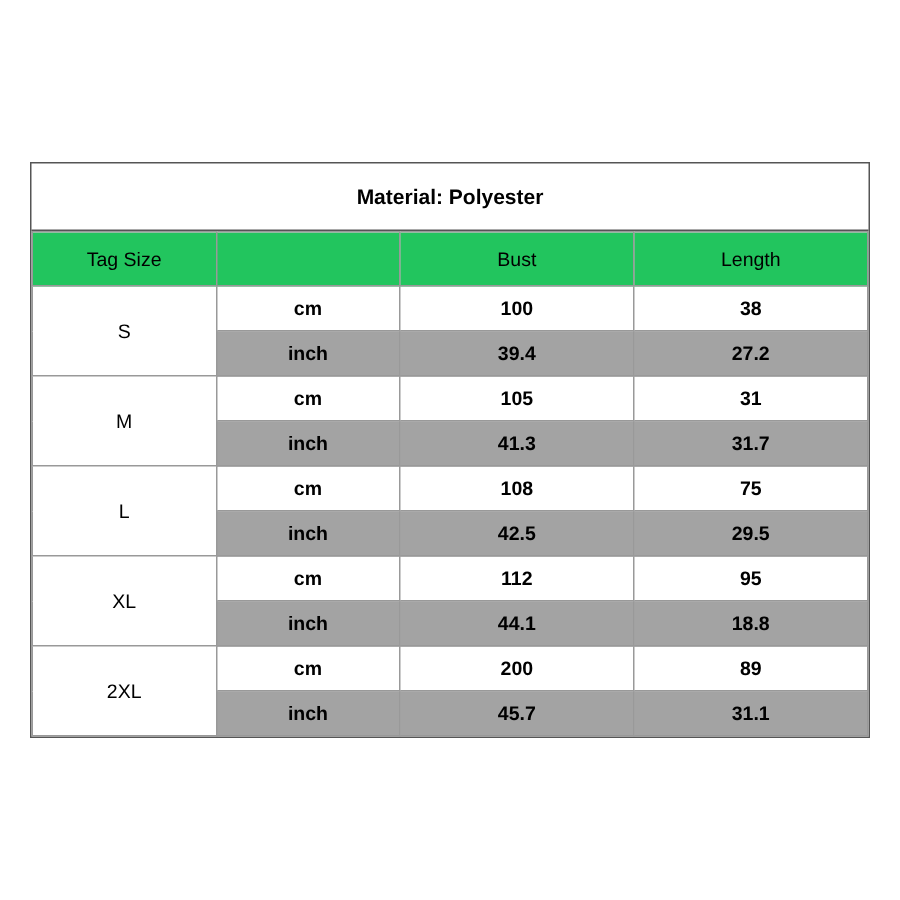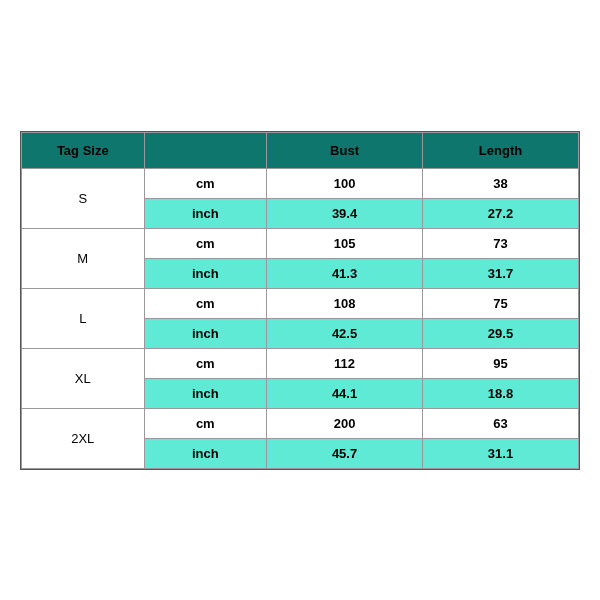--- a/index.html
+++ b/index.html
@@ -38,22 +38,22 @@
     }
 
     th, td {
       border: 1px solid #999;
       text-align: center;
       padding: 7px 4px;
       font-weight: bold;
     }
 
     thead th {
-      font-weight: bold;
-      background: #0f766e;
+      font-weight: normal;
+      background: #22c55e;
       font-size: 13px;
     }
 
     .tag-size-col {
       width: 22%;
     }
 
     .unit-col {
       width: 22%;
     }
@@ -64,39 +64,40 @@
 
     .length-col {
       width: 28%;
     }
 
     .unit-cell {
       font-weight: bold;
     }
 
     .shaded {
-      background-color: #5eead4;
+      background-color: #a3a3a3;
     }
 
     .size-cell {
       font-weight: normal;
     }
 
     tbody tr td {
       font-size: 13px;
     }
 
     .header-row th {
       padding: 10px 4px;
     }
   </style>
 </head>
 <body>
 
 <div class="outer-wrapper">
+  <div class="title-row">Material: Polyester</div>
   <table>
     <thead>
       <tr class="header-row">
         <th class="tag-size-col">Tag Size</th>
         <th class="unit-col"></th>
         <th class="bust-col">Bust</th>
         <th class="length-col">Length</th>
       </tr>
     </thead>
     <tbody id="table-body">
@@ -108,21 +109,21 @@
         </tr>
         <tr class="shaded">
           <td class="unit-cell shaded">inch</td>
           <td class="shaded">39.4</td>
           <td class="shaded">27.2</td>
         </tr>
         <tr>
           <td rowspan="2" class="size-cell">M</td>
           <td class="unit-cell">cm</td>
           <td>105</td>
-          <td>73</td>
+          <td>31</td>
         </tr>
         <tr class="shaded">
           <td class="unit-cell shaded">inch</td>
           <td class="shaded">41.3</td>
           <td class="shaded">31.7</td>
         </tr>
         <tr>
           <td rowspan="2" class="size-cell">L</td>
           <td class="unit-cell">cm</td>
           <td>108</td>
@@ -141,21 +142,21 @@
         </tr>
         <tr class="shaded">
           <td class="unit-cell shaded">inch</td>
           <td class="shaded">44.1</td>
           <td class="shaded">18.8</td>
         </tr>
         <tr>
           <td rowspan="2" class="size-cell">2XL</td>
           <td class="unit-cell">cm</td>
           <td>200</td>
-          <td>63</td>
+          <td>89</td>
         </tr>
         <tr class="shaded">
           <td class="unit-cell shaded">inch</td>
           <td class="shaded">45.7</td>
           <td class="shaded">31.1</td>
         </tr>
       </tbody>
   </table>
 </div>
 

